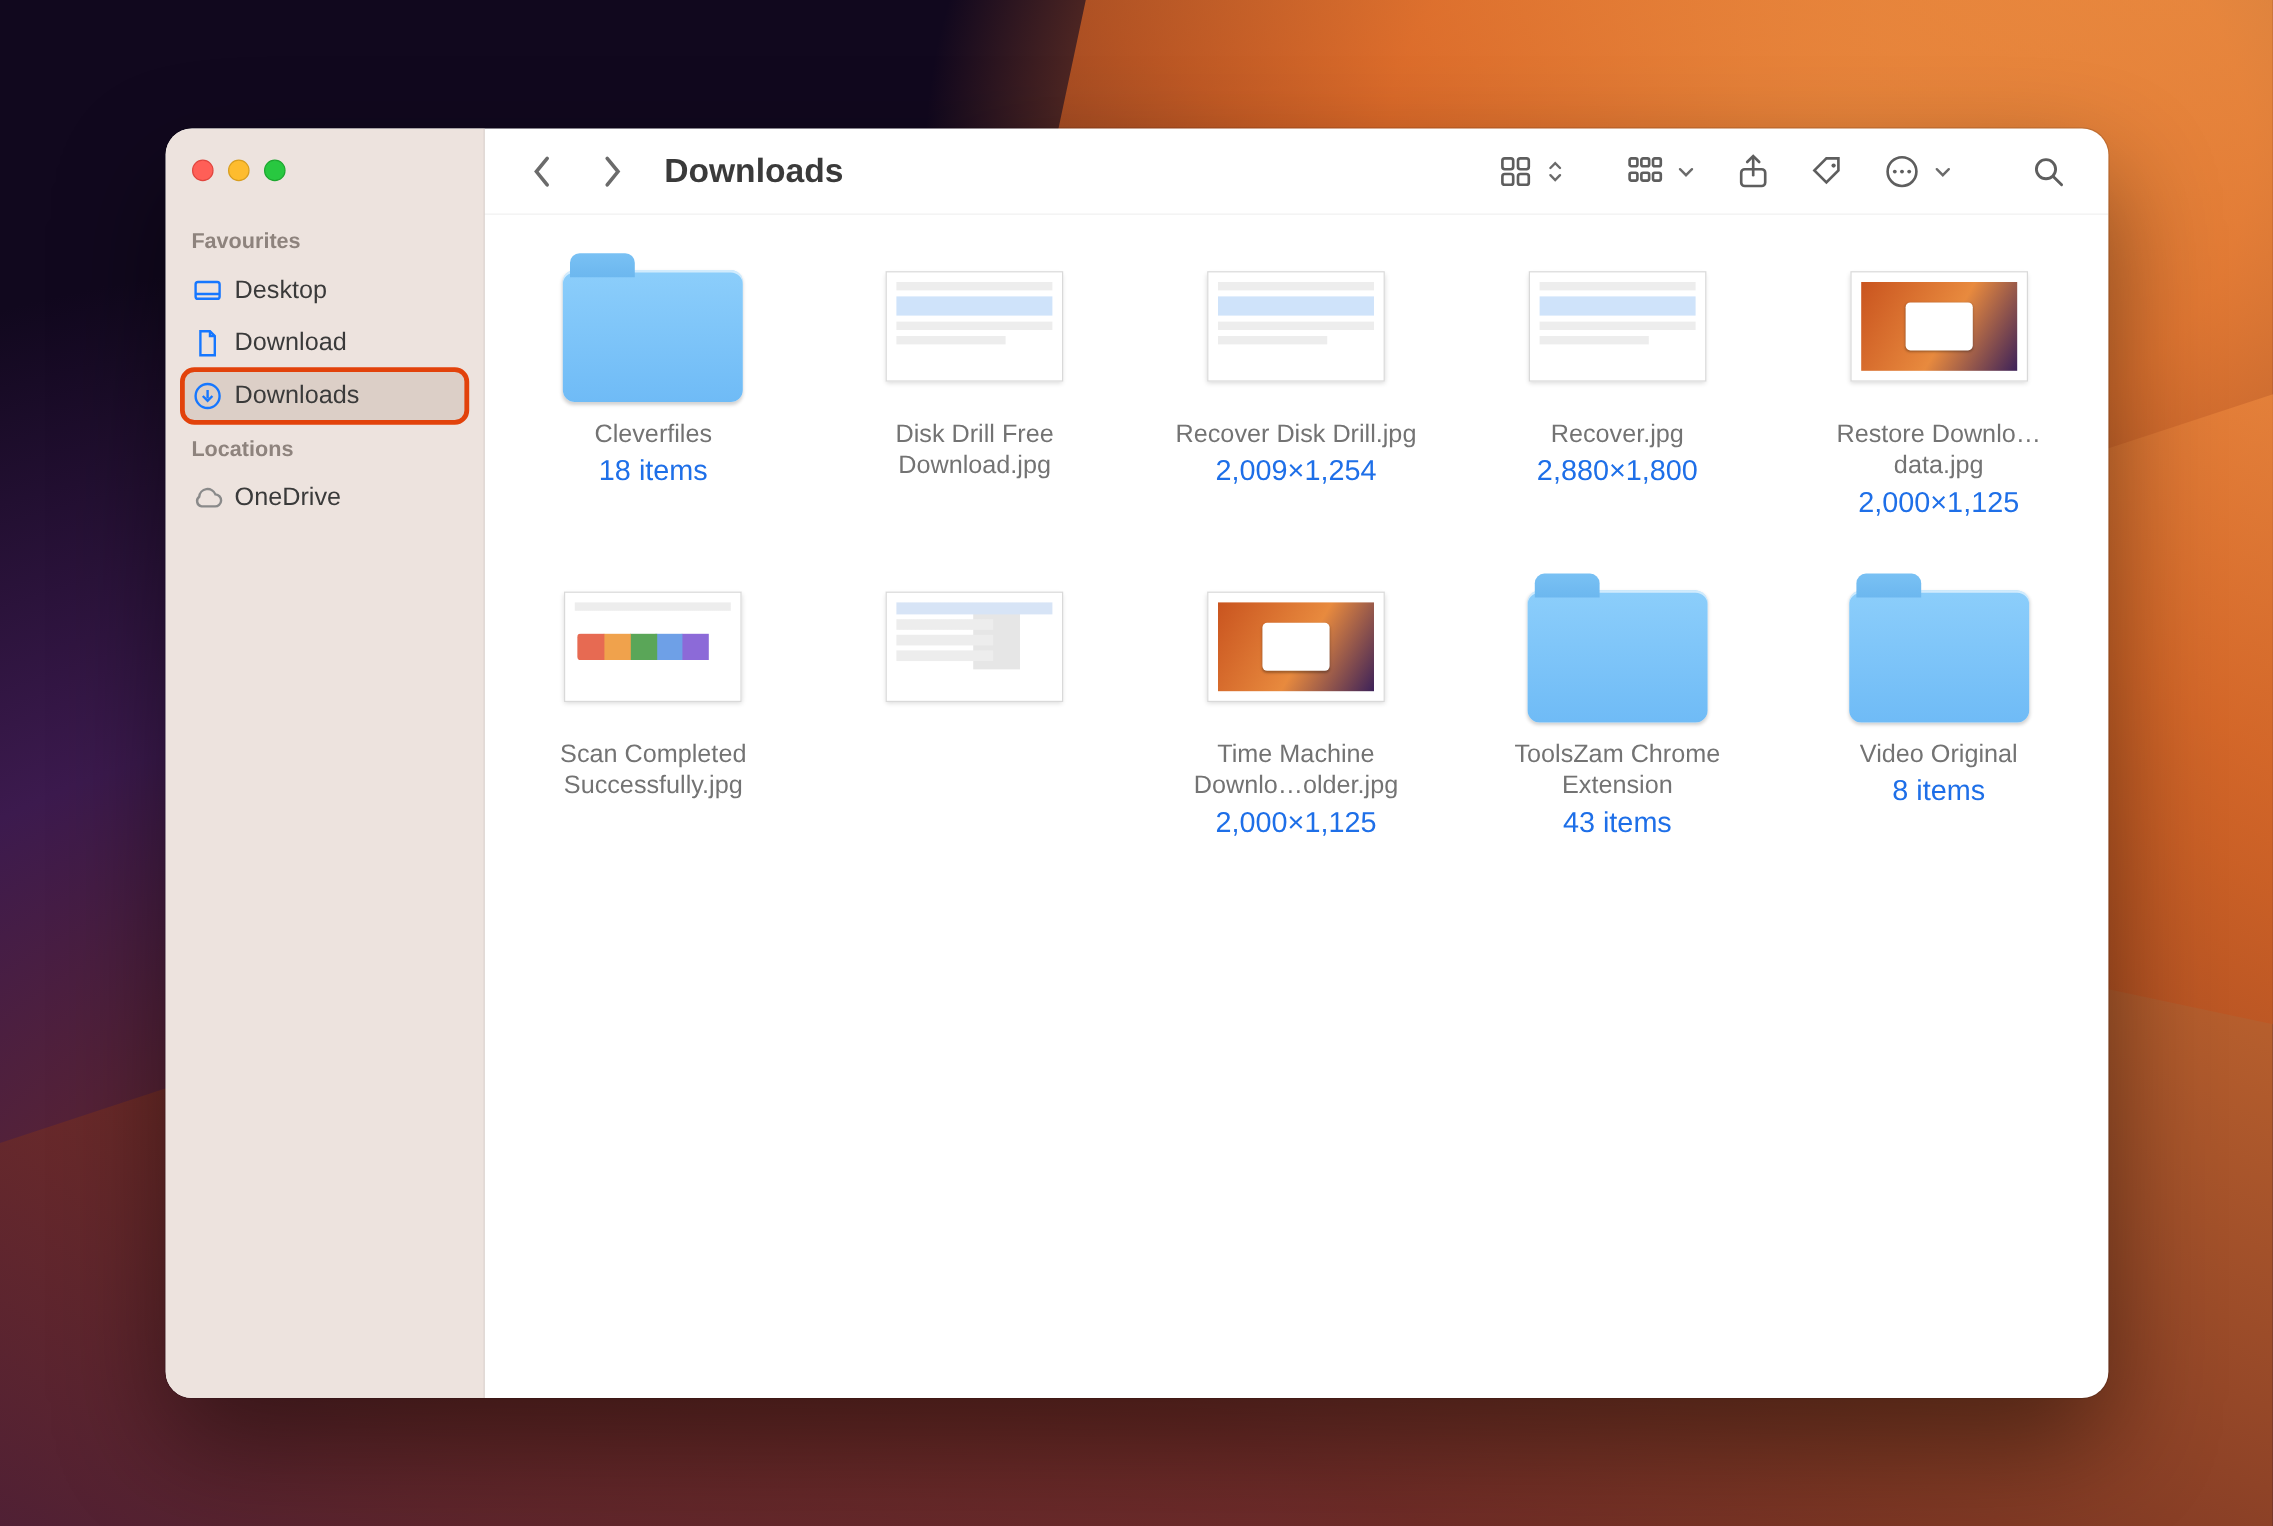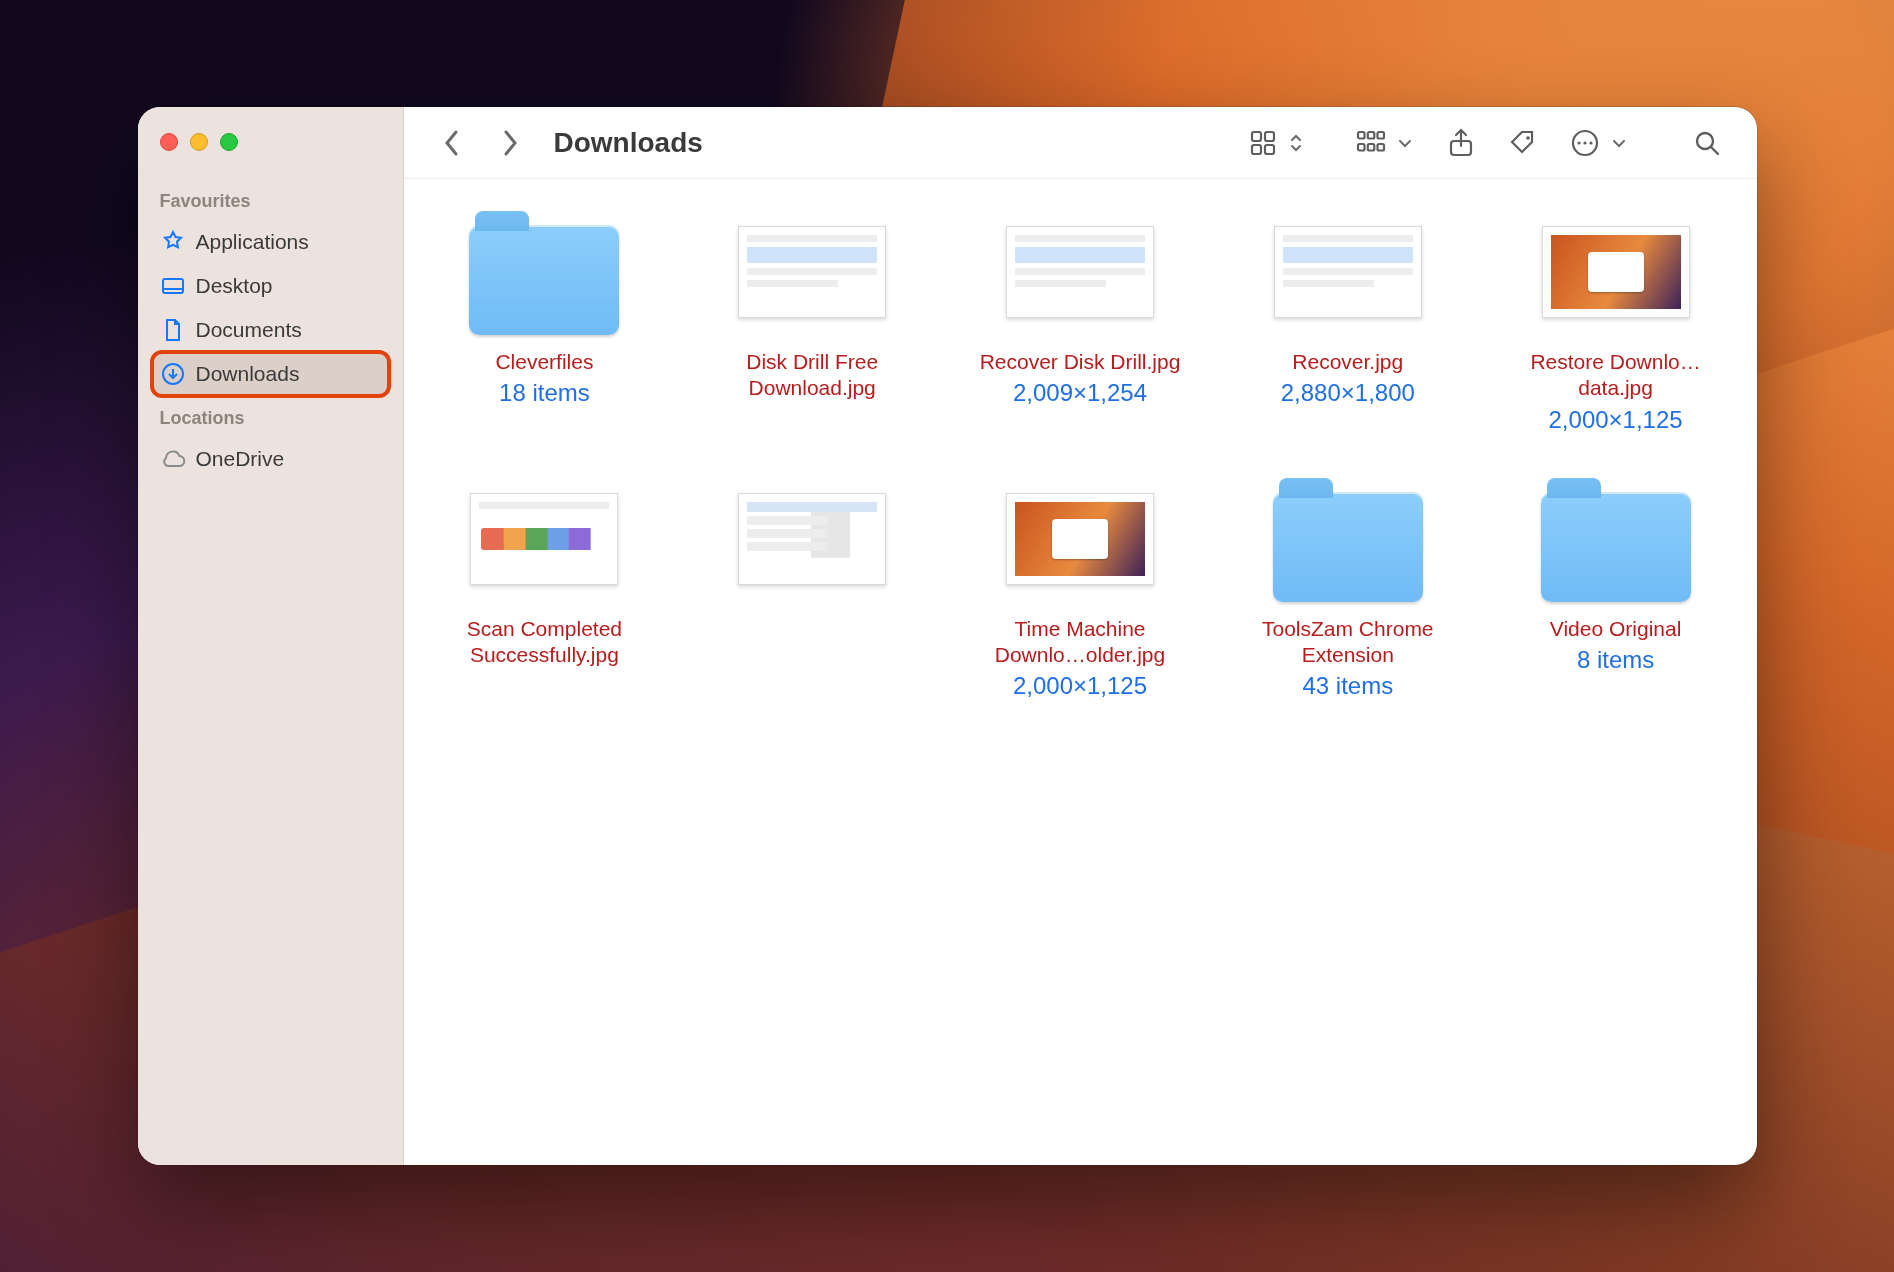--- a/index.html
+++ b/index.html
@@ -147,21 +147,21 @@
   }
   .img-thumb.pane .bars {
     background:
       linear-gradient(#D7E4F6,#D7E4F6) 0 0/100% 14% no-repeat,
       linear-gradient(#EDEDED,#EDEDED) 0 22%/62% 12% no-repeat,
       linear-gradient(#EDEDED,#EDEDED) 0 42%/62% 12% no-repeat,
       linear-gradient(#EDEDED,#EDEDED) 0 62%/62% 12% no-repeat,
       linear-gradient(#E6E6E6,#E6E6E6) 70% 22%/30% 70% no-repeat;
   }
 
-  .fname { margin-top:12px; font-size:21px; color:#b91c1c; line-height:1.25; max-width:210px;
+  .fname { margin-top:12px; font-size:21px; color:#737373; line-height:1.25; max-width:210px;
            display:-webkit-box; -webkit-line-clamp:2; -webkit-box-orient:vertical; overflow:hidden; }
   .meta  { margin-top:4px; font-size:24px; color:#1E6FE8; }
 
   svg { display:block; }
 </style>
 </head>
 <body>
 
 <div class="wallpaper">
   <div class="wedge1"></div>
@@ -172,47 +172,39 @@
 
   <aside class="sidebar">
     <div class="traffic">
       <span class="tl-close"></span>
       <span class="tl-min"></span>
       <span class="tl-zoom"></span>
     </div>
 
     <div class="section-label">Favourites</div>
 
-    <div class="side-item">
-      <span class="icon">
-        <svg width="24" height="24" viewBox="0 0 24 24" fill="none" stroke="#1677FF" stroke-width="2">
-            <path d="M12 2l2.5 5 5.5.8-4 3.9.9 5.5L12 14.8 7.1 17.2 8 11.7 4 7.8l5.5-.8L12 2z"></path>
-          </svg>
-      </span>
-      <span>Applications</span>
-    </div>
 
     <div class="side-item">
       <span class="icon">
         <svg width="24" height="22" viewBox="0 0 24 22" fill="none" stroke="#1677FF" stroke-width="2">
             <rect x="2" y="4" width="20" height="14" rx="2"></rect>
             <path d="M2 14h20"></path>
           </svg>
       </span>
       <span>Desktop</span>
     </div>
 
     <div class="side-item">
       <span class="icon">
         <svg width="20" height="24" viewBox="0 0 20 24" fill="none" stroke="#1677FF" stroke-width="2">
             <path d="M4 2h8l4 4v16H4z"></path>
             <path d="M12 2v4h4"></path>
           </svg>
       </span>
-      <span>Documents</span>
+      <span>Download</span>
     </div>
 
     <div class="side-item selected highlight">
       <span class="icon">
         <svg width="24" height="24" viewBox="0 0 24 24" fill="none" stroke="#1677FF" stroke-width="2">
             <circle cx="12" cy="12" r="10"></circle>
             <path d="M12 7v7"></path>
             <path d="M8 12l4 4 4-4"></path>
           </svg>
       </span>

